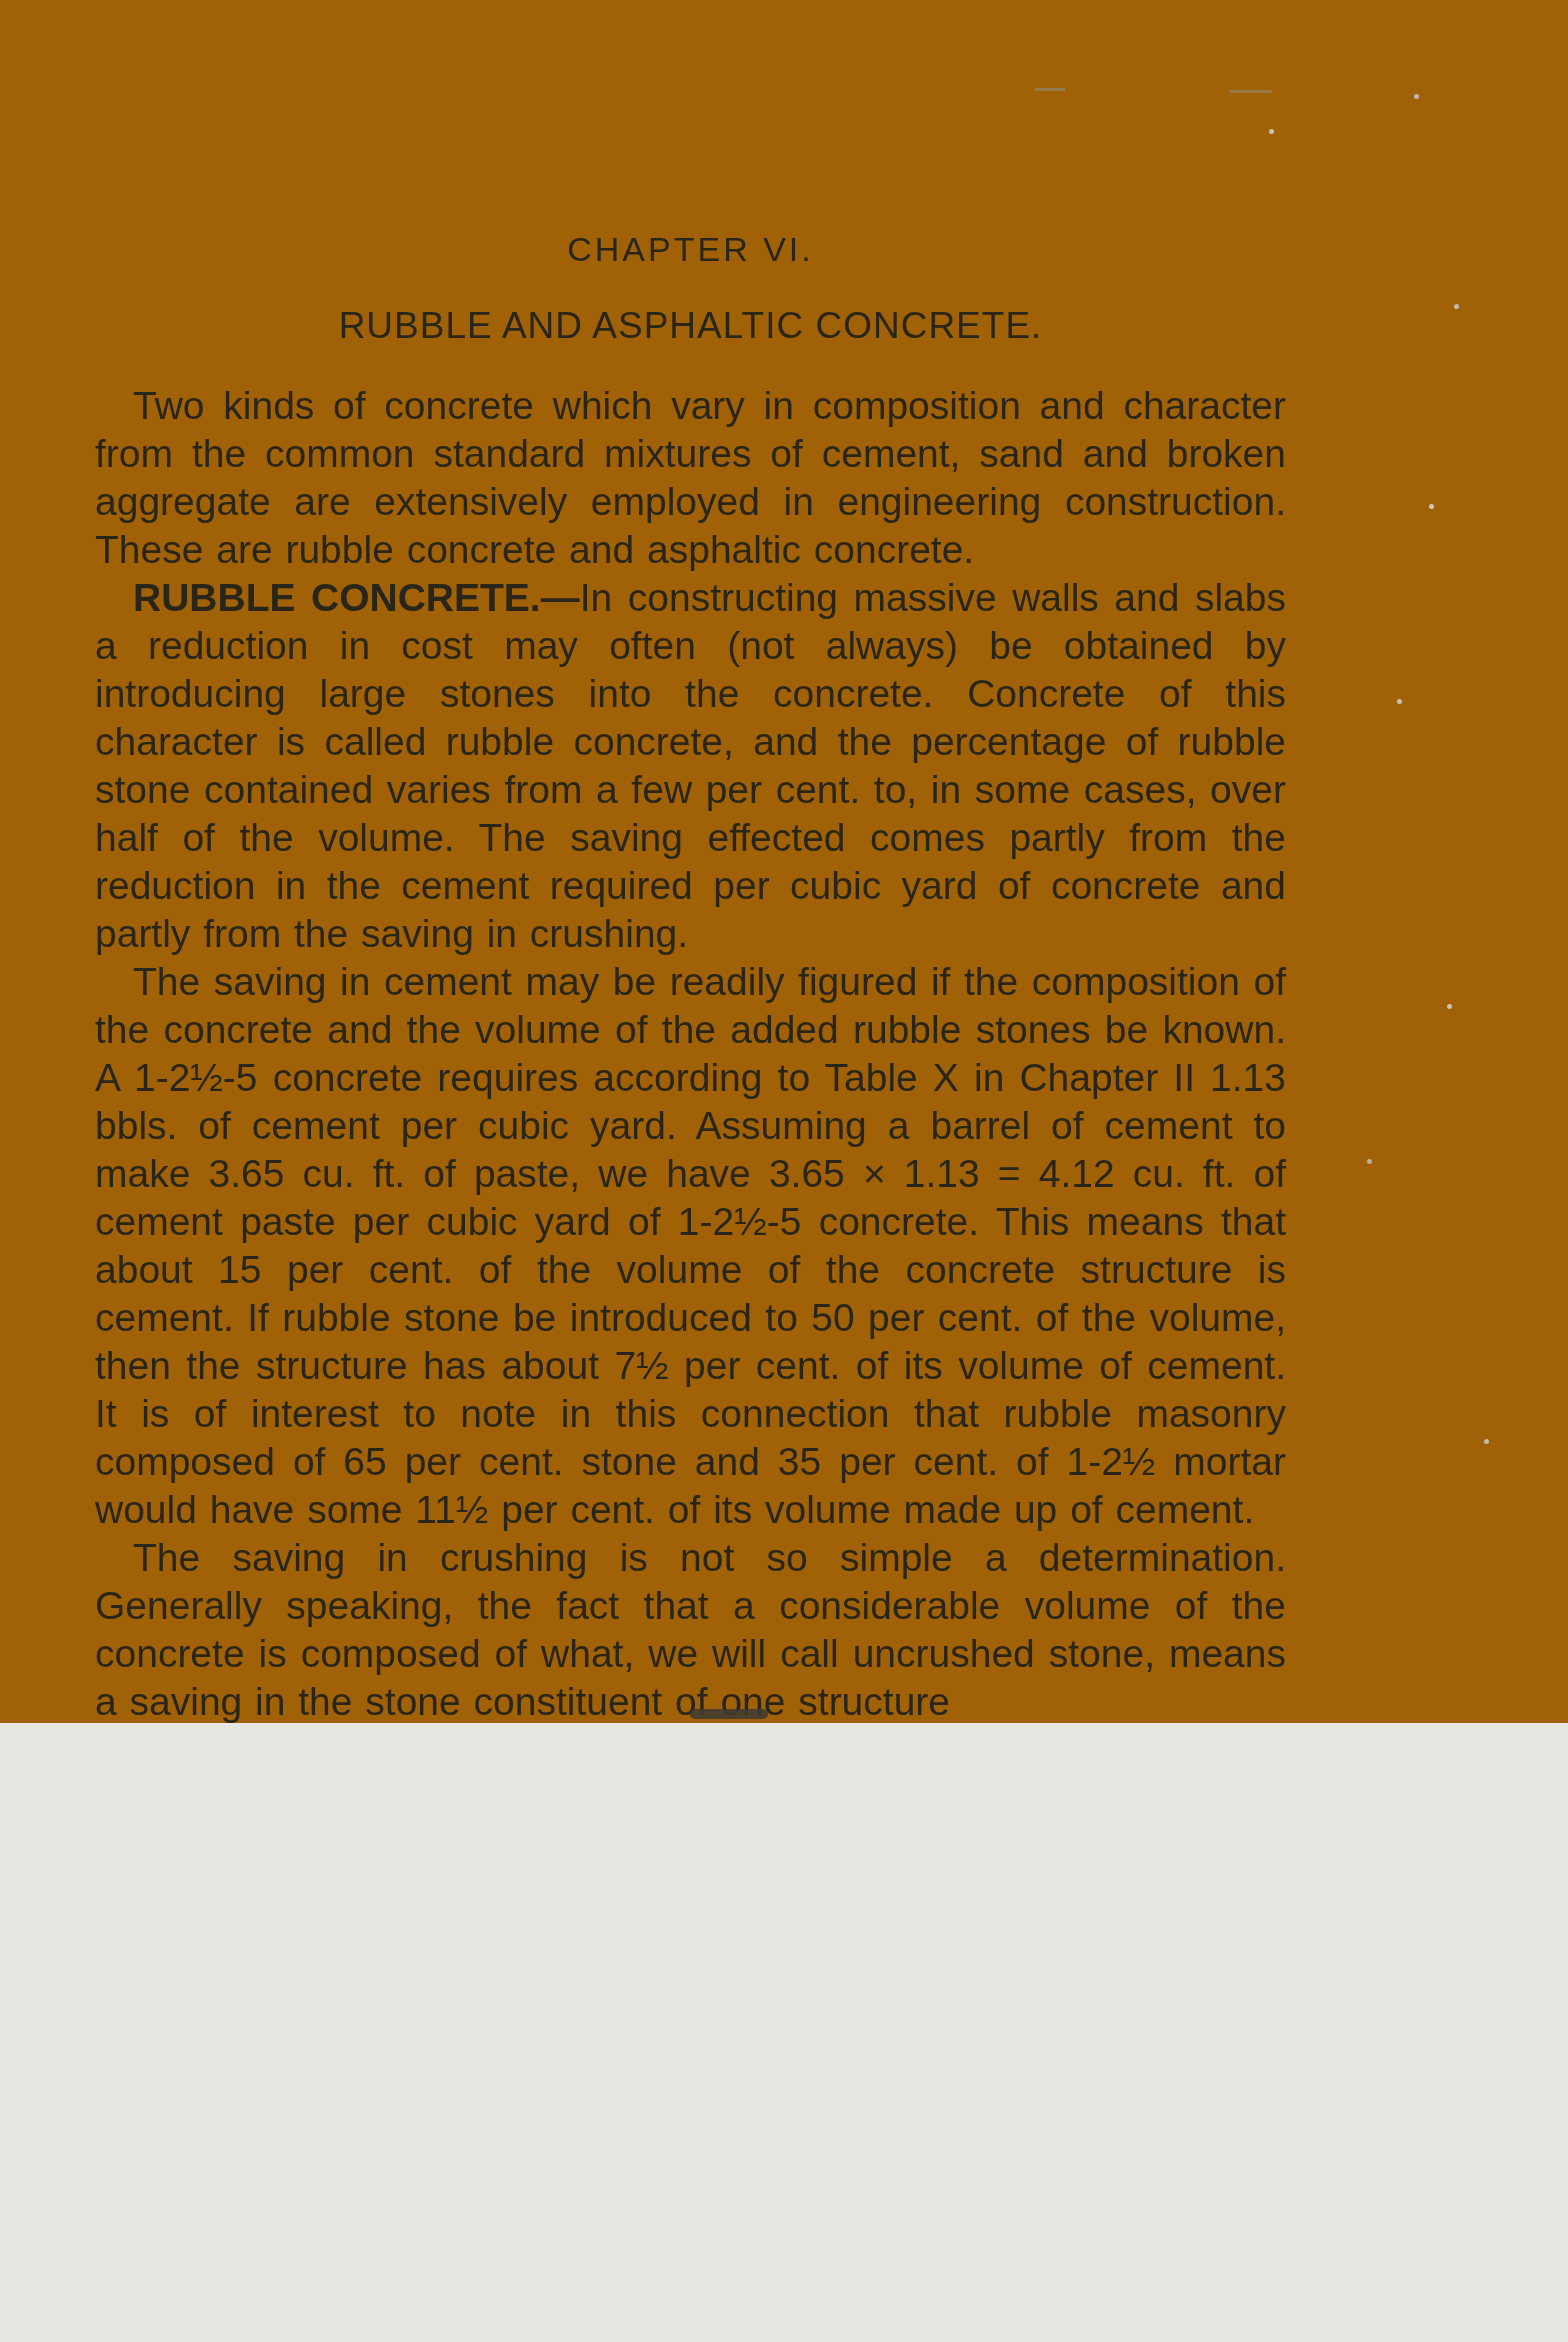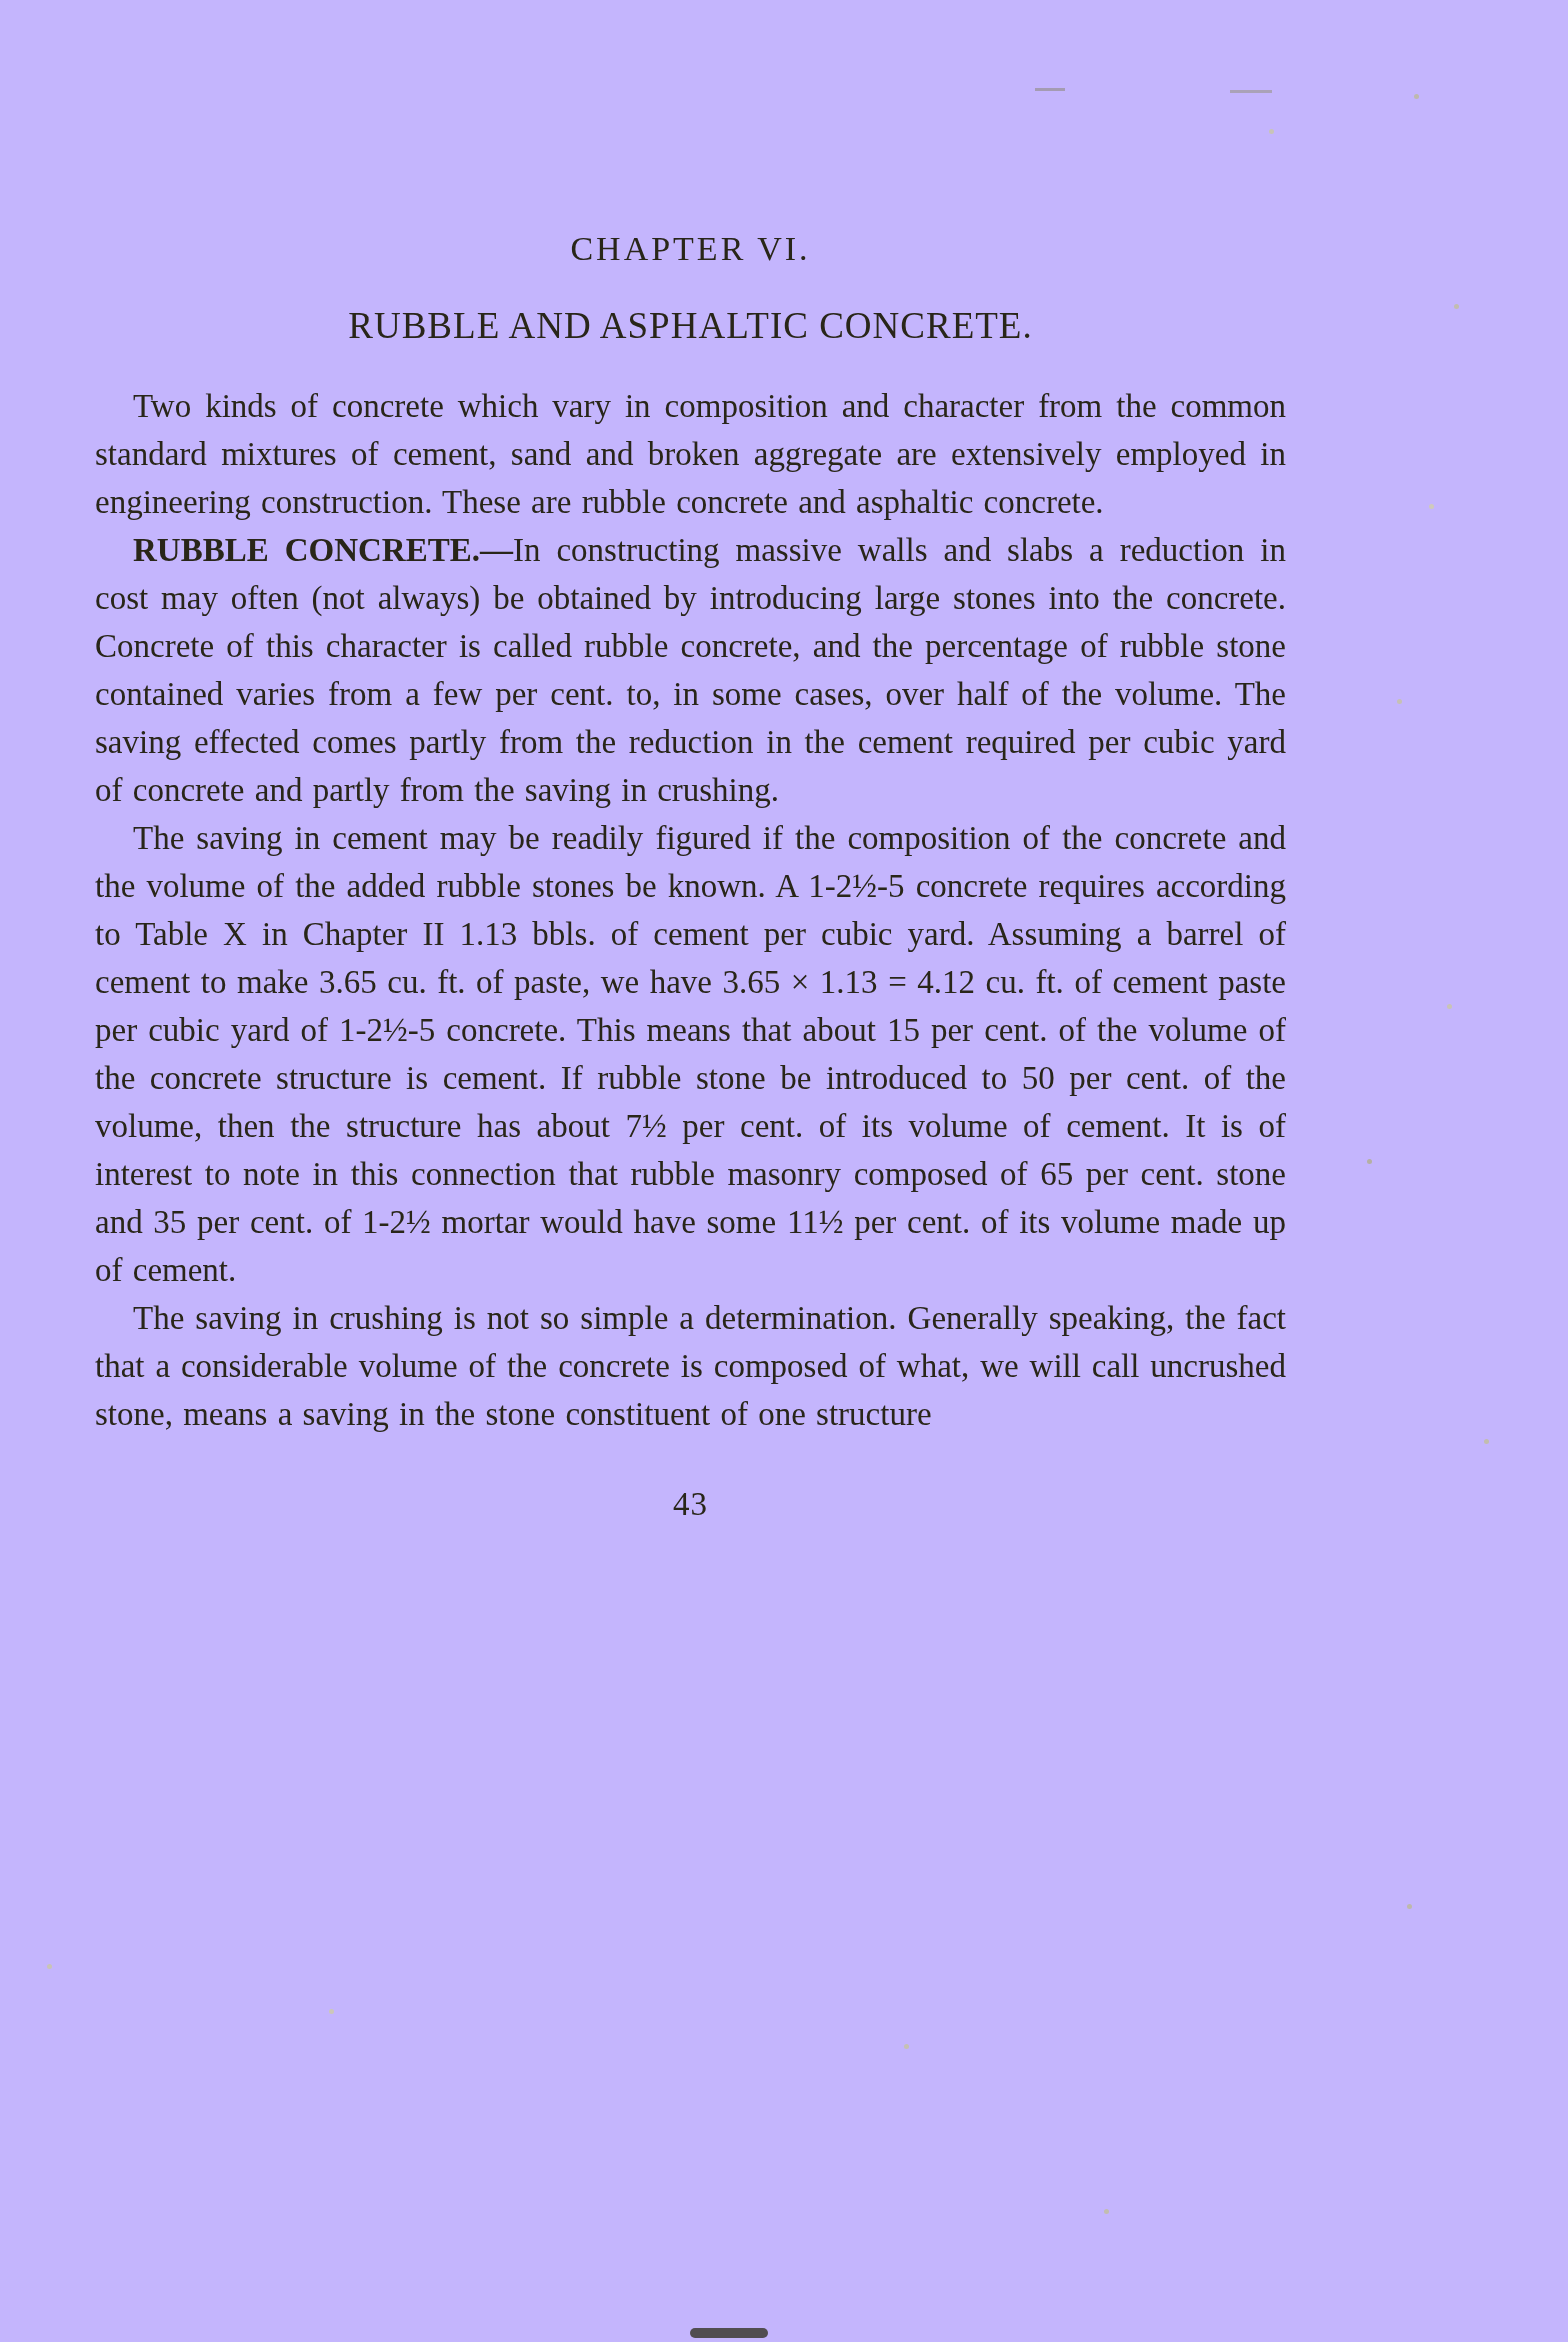--- a/index.html
+++ b/index.html
@@ -3,24 +3,24 @@
 <meta charset="utf-8">
 <style>
   html, body {
     margin: 0;
     padding: 0;
     background: #e8e6e0;
   }
   .page {
     position: relative;
     width: 1568px;
-    height: 2342px;
+    height: 1723px;
     margin: 0 auto;
-    background: #c4b5fd;
-    font-family: Liberation Serif, serif;
+    background: #a16207;
+    font-family: Liberation Sans, sans-serif;
     color: #292619;
     overflow: hidden;
   }
   .content {
     position: absolute;
     left: 95px;
     top: 228px;
     width: 1191px;
   }
   .chapter-heading {
@@ -40,21 +40,21 @@
     letter-spacing: 1px;
   }
   .chapter-title .line1 {
     display: block;
     word-spacing: 16px;
   }
   .chapter-title .line2 {
     display: block;
   }
   .body-text p {
-    font-size: 33px;
+    font-size: 39px;
     line-height: 48px;
     text-align: justify;
     text-indent: 38px;
     margin: 0;
     word-spacing: 2px;
   }
   .body-text p .lead {
     font-weight: bold;
   }
   .page-number {

